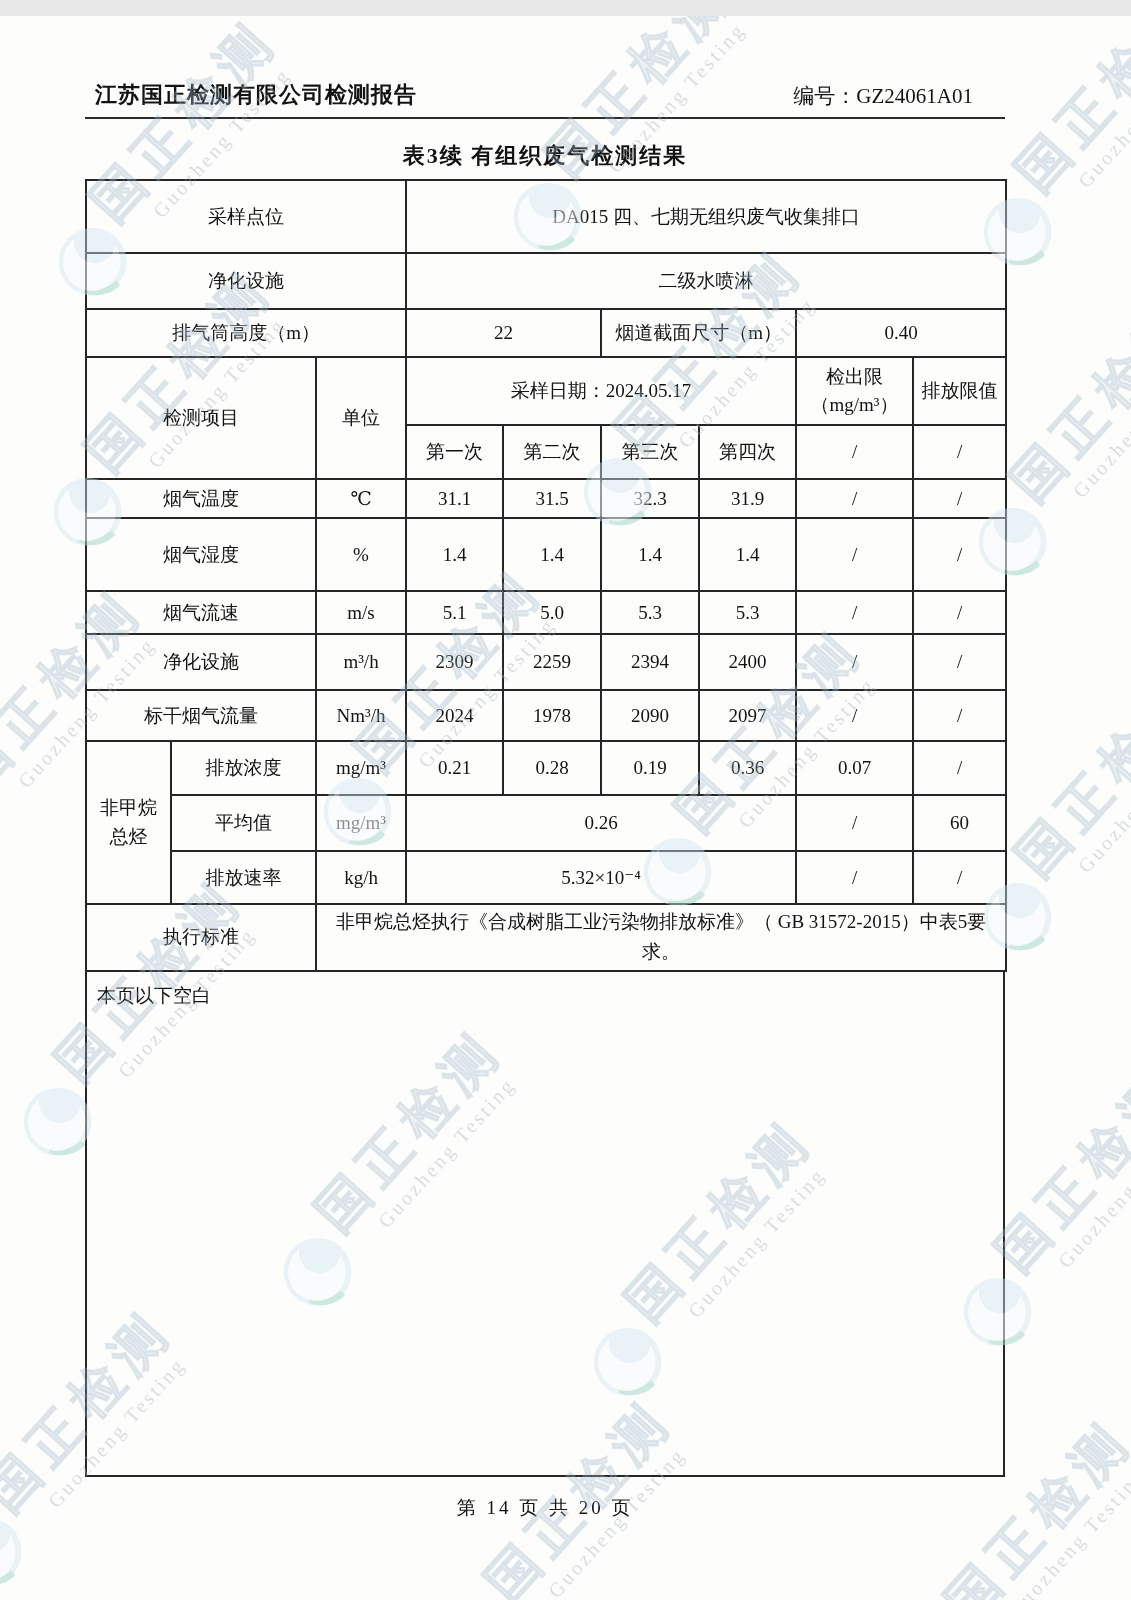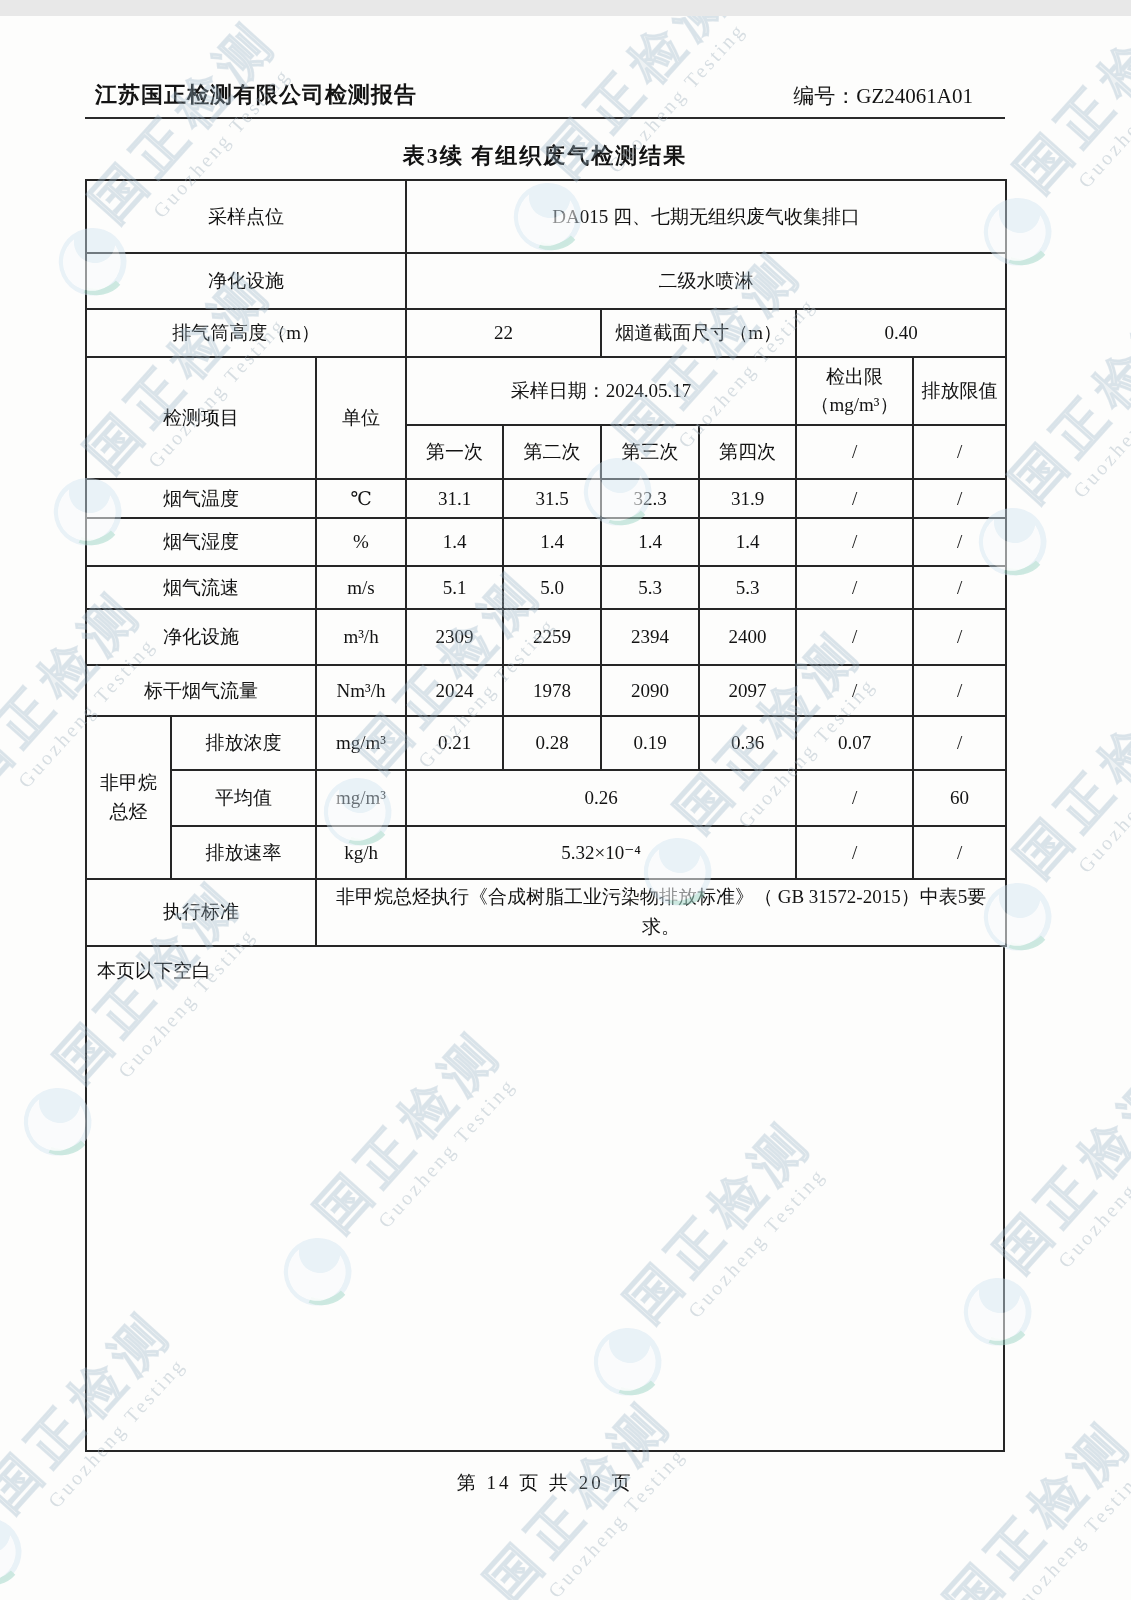--- a/index.html
+++ b/index.html
@@ -56,21 +56,21 @@
     border:2px solid #262626;
     text-align:center;
     vertical-align:middle;
     font-size:19px;
     padding:2px 4px;
     overflow:hidden;
   }
   td.left-text{text-align:left;padding:5px 12px;line-height:1.6;}
   .r-sample{height:73px}.r-purify{height:56px}.r-stack{height:48px}
   .r-head1{height:68px}.r-head2{height:54px}
-  .r-d1{height:39px}.r-d2{height:48px}.r-d3{height:43px}.r-d4{height:56px}.r-d5{height:51px}
+  .r-d1{height:39px}.r-d2{height:73px}.r-d3{height:43px}.r-d4{height:56px}.r-d5{height:51px}
   .r-n1{height:54px}.r-n2{height:56px}.r-n3{height:53px}
   .r-std{height:62px}
   td.group-cell{line-height:1.5;padding:2px 8px;}
   .dl-line{display:block;line-height:1.5;}
   
   .notes-box{
     border:2px solid #262626;
     border-top:none;
     height:505px;
     box-sizing:border-box;

